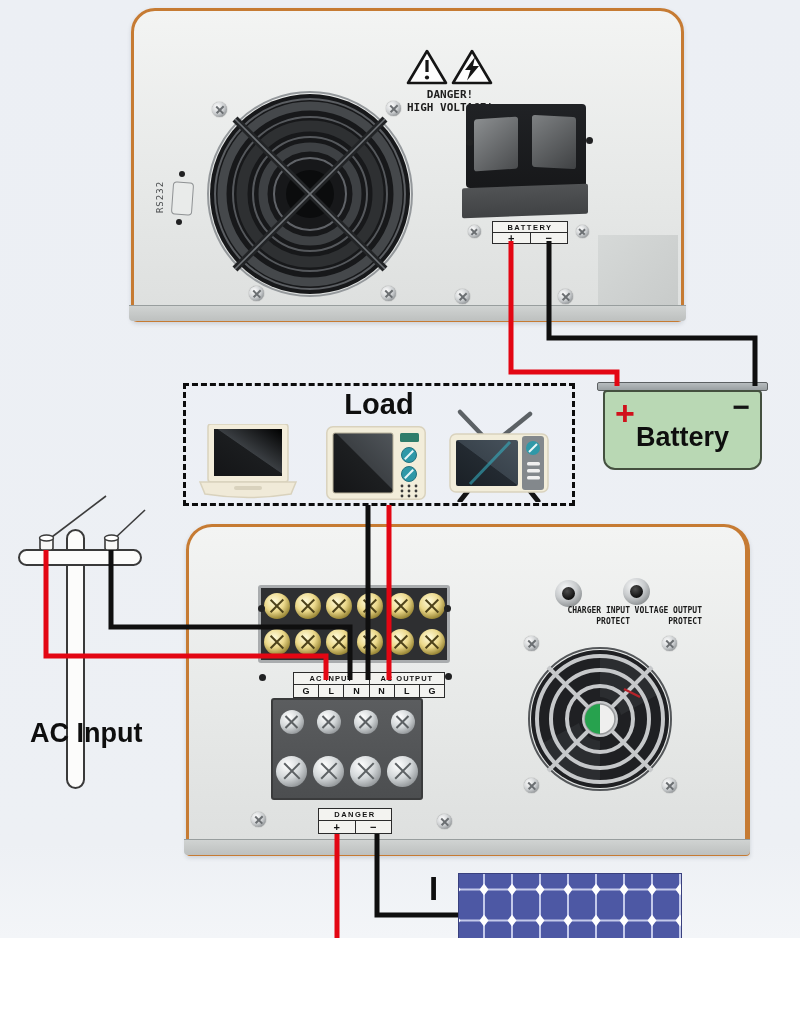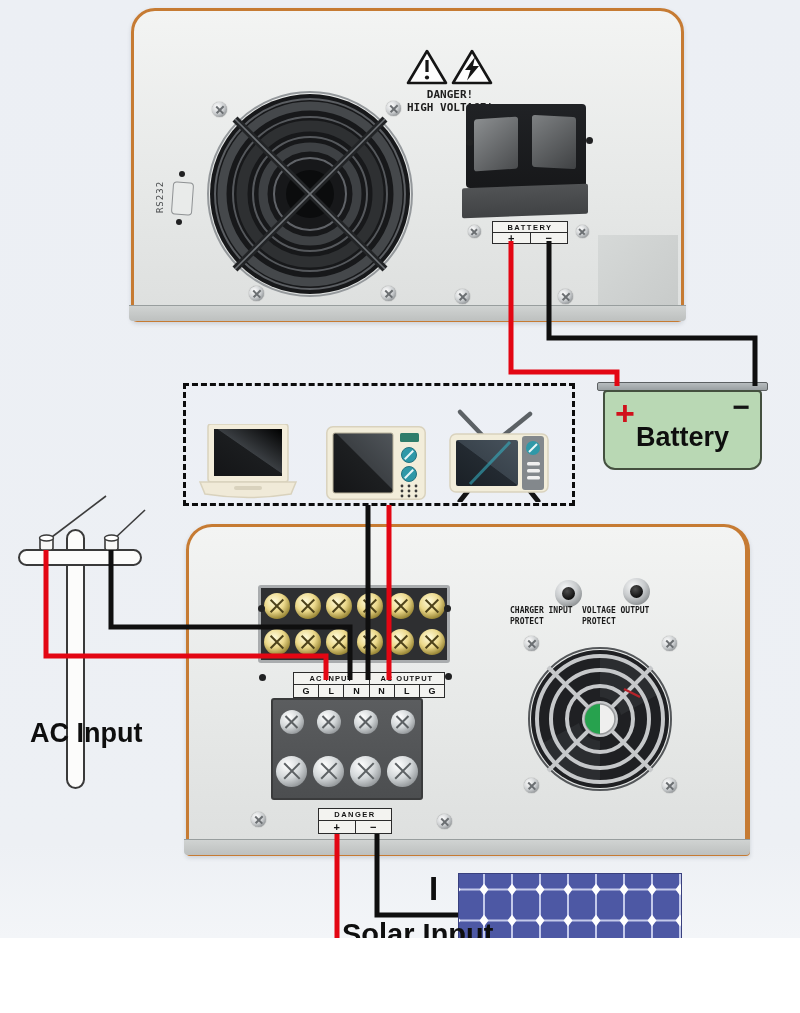--- a/index.html
+++ b/index.html
@@ -51,21 +51,21 @@
           background:radial-gradient(circle at 36% 30%,#ffffff,#d2d6d8 45%,#7f8386 88%);}
   .silver::before,.silver::after{content:"";position:absolute;left:15%;right:15%;top:46%;height:2px;background:#5d6164;}
   .silver::before{transform:rotate(45deg);} .silver::after{transform:rotate(-45deg);}
   .dcs-top{width:24px;height:24px;} .dcs-bot{width:31px;height:31px;}
 
   
   .breaker{position:absolute;width:27px;height:27px;border-radius:50%;
            background:radial-gradient(circle at 38% 30%,#f7f8f9,#c8cbcd 45%,#8d9193 78%,#6e7274);}
   .breaker::after{content:"";position:absolute;left:7px;top:7px;width:13px;height:13px;border-radius:50%;
            background:radial-gradient(circle at 40% 32%,#4d4d4d,#0e0e0e 72%);}
-  .breaker-label{position:absolute;width:120px;text-align:left;
+  .breaker-label{position:absolute;width:120px;text-align:right;
            font-family:"DejaVu Sans Mono",monospace;font-size:8px;font-weight:bold;line-height:11px;color:#1a1a1a;}
 
   
   .stencil{font-family:"DejaVu Sans Mono",monospace;font-weight:bold;color:#1d1d1d;}
   .big-label{font-weight:bold;color:#0e0e0e;}
 
   
   .batt-bar{left:597px;top:382px;width:171px;height:9px;background:linear-gradient(#b7bcbe,#9aa0a2);
             border:1.5px solid #5c6062;box-sizing:border-box;border-radius:2px;}
   .batt-body{left:603px;top:390px;width:159px;height:80px;background:#b9d8b4;
@@ -156,20 +156,21 @@
   <span class="screw s13 abs" style="left:576px;top:225px;"></span>
 
   <div class="abs batt-bar"></div>
   <div class="abs batt-body">
     <div class="abs" style="left:10px;top:2px;font-size:34px;font-weight:bold;color:#d0111b;">+</div>
     <div class="abs" style="right:10px;top:-2px;font-size:30px;font-weight:bold;color:#141414;">−</div>
     <div class="abs big-label" style="left:0;right:0;top:30px;text-align:center;font-size:27px;">Battery</div>
   </div>
 
   <div class="abs load-box"></div>
+  <div class="abs big-label" style="left:183px;top:388px;width:392px;text-align:center;font-size:29px;">Load</div>
 
   <svg class="abs" style="left:198px;top:424px;" width="100" height="78" viewBox="0 0 100 78">
     <defs>
         <linearGradient id="lapscr" x1="0" y1="1" x2="1" y2="0">
       <stop offset="0" stop-color="#141517"></stop>
           <stop offset="0.52" stop-color="#1b1d1f"></stop>
       <stop offset="0.53" stop-color="#3a3e42"></stop>
           <stop offset="1" stop-color="#515archived" stop-opacity="1"></stop>
       <stop offset="1" stop-color="#51565b"></stop>
         </linearGradient>
@@ -343,21 +344,20 @@
         <rect width="28" height="31" fill="#4d58a4"></rect>
         <line x1="14" y1="0" x2="14" y2="31" stroke="#c3c9ea" stroke-width="2"></line>
         <line x1="0" y1="15.5" x2="28" y2="15.5" stroke="#c3c9ea" stroke-width="2"></line>
         <path d="M14,9.5 L18.5,15.5 L14,21.5 L9.5,15.5 Z" fill="#ffffff"></path>
       </pattern>
     </defs>
     <rect x="0" y="0" width="224" height="141" fill="url(#pv)" stroke="#39407e" stroke-width="2"></rect>
   </svg>
 
   <div class="abs big-label" style="left:429px;top:870px;font-size:33px;">I</div>
-  <div class="abs big-label" style="left:342px;top:918px;font-size:29px;">Solar Input</div>
   <div class="abs" style="left:413px;top:962px;font-size:46px;font-weight:bold;color:#e30613;">+</div>
 
   <svg class="abs wire-overlay" width="800" height="1013" viewBox="0 0 800 1013">
     <g fill="none" stroke-linejoin="miter">
 
       <path d="M511,241 V372 H617 V386" stroke="#e30613" stroke-width="5"></path>
       <path d="M549,241 V338 H755 V386" stroke="#0f0f0f" stroke-width="5"></path>
 
       <path d="M368,505 V680" stroke="#0f0f0f" stroke-width="5"></path>
       <path d="M389,505 V680" stroke="#e30613" stroke-width="5"></path>

